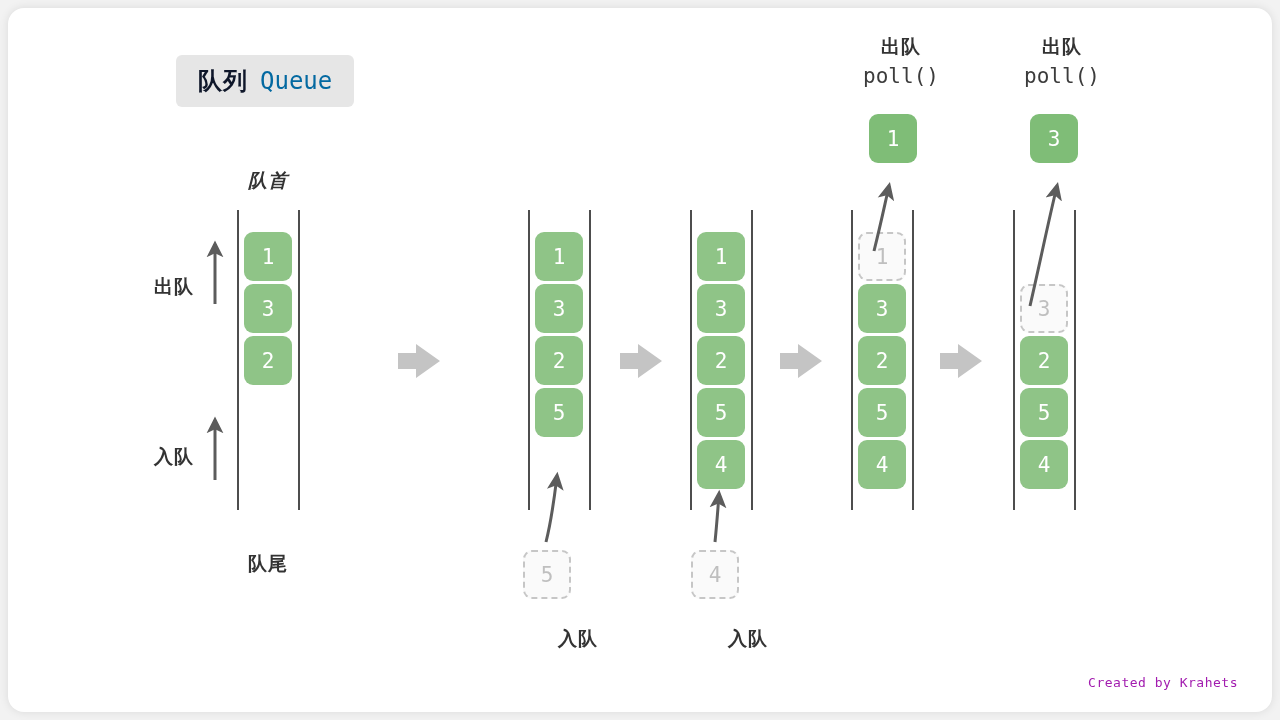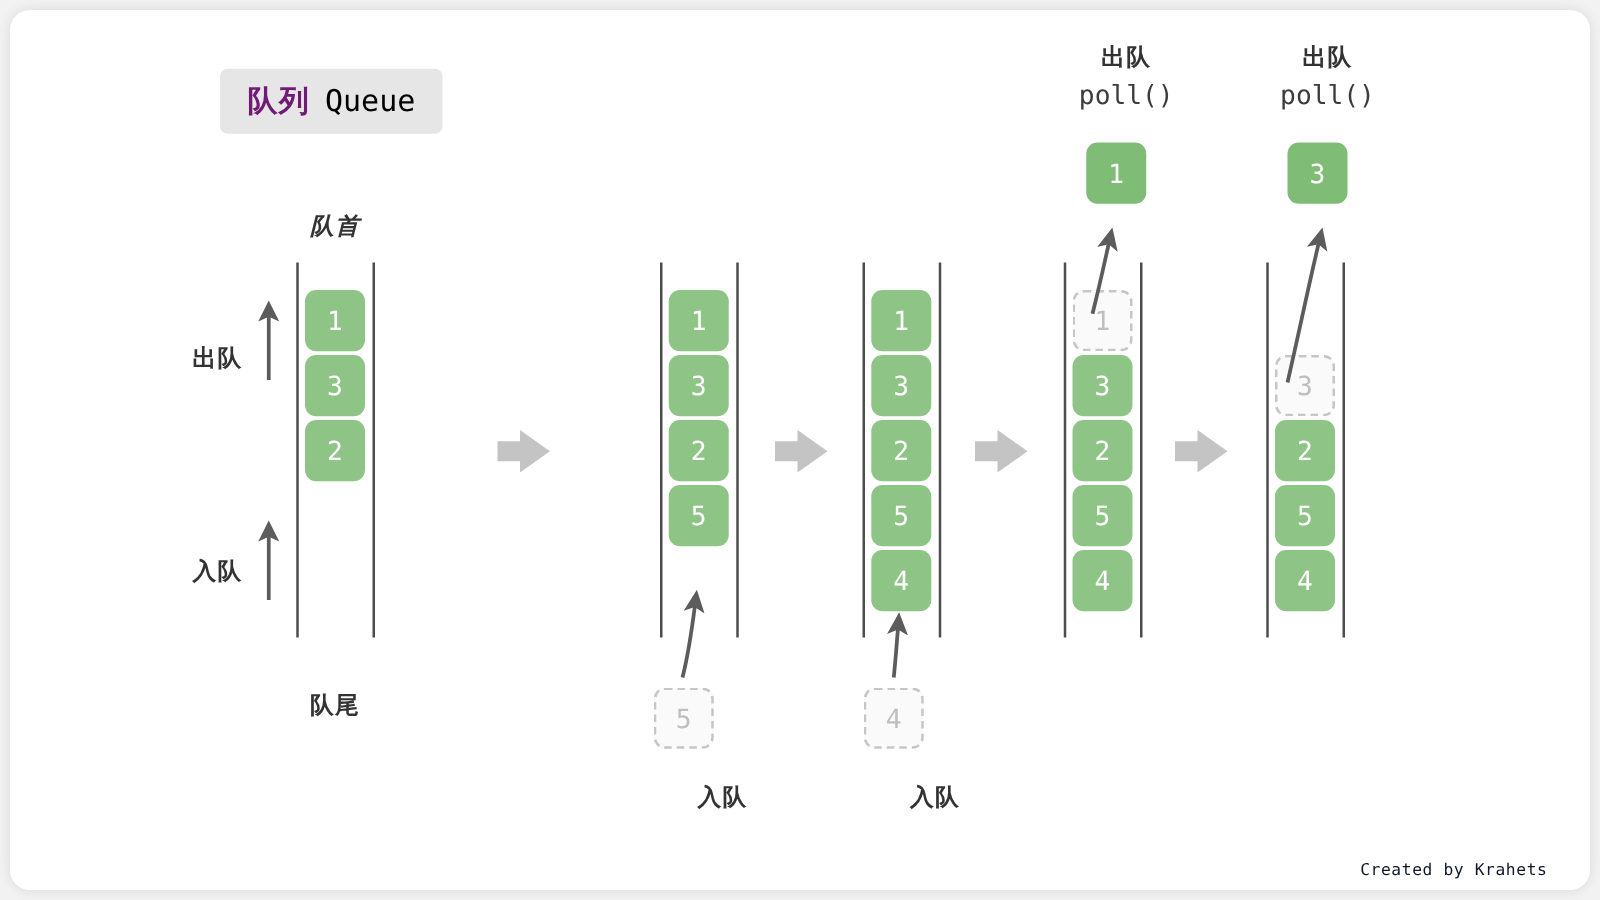--- a/index.html
+++ b/index.html
@@ -41,27 +41,27 @@
     padding: 0 22px;
     background: #e6e6e6;
     border-radius: 6px;
     display: flex;
     align-items: center;
     gap: 12px;
   }
   #title-badge .cn {
     font-size: 24px;
     font-weight: bold;
-    color: #701a75;
+    color: #0f172a;
     letter-spacing: 1px;
   }
   #title-badge .en {
     font-family: "DejaVu Sans Mono", "Liberation Mono", monospace;
     font-size: 24px;
-    color: #000000;
+    color: #0369a1;
   }
 
   
   .col-caption {
     font-size: 19px;
     font-weight: bold;
     color: #333333;
     letter-spacing: 1px;
     text-align: center;
     width: 120px;
@@ -125,24 +125,24 @@
     display: block;
     font-family: "DejaVu Sans Mono", "Liberation Mono", monospace;
     font-size: 21px;
     color: #3c3c3c;
   }
   .op-caption .code .arg { color: #4a9e44; font-weight: bold; }
 
   
   #credit {
     right: 34px;
-    bottom: 8px;
+    bottom: 22px;
     font-family: "DejaVu Sans Mono", "Liberation Mono", monospace;
     font-size: 13px;
-    color: #0f172a;
+    color: #a21caf;
     letter-spacing: 0.5px;
   }
 
   svg.overlay {
     position: absolute;
     left: 0;
     top: 0;
     width: 1264px;
     height: 704px;
     pointer-events: none;

